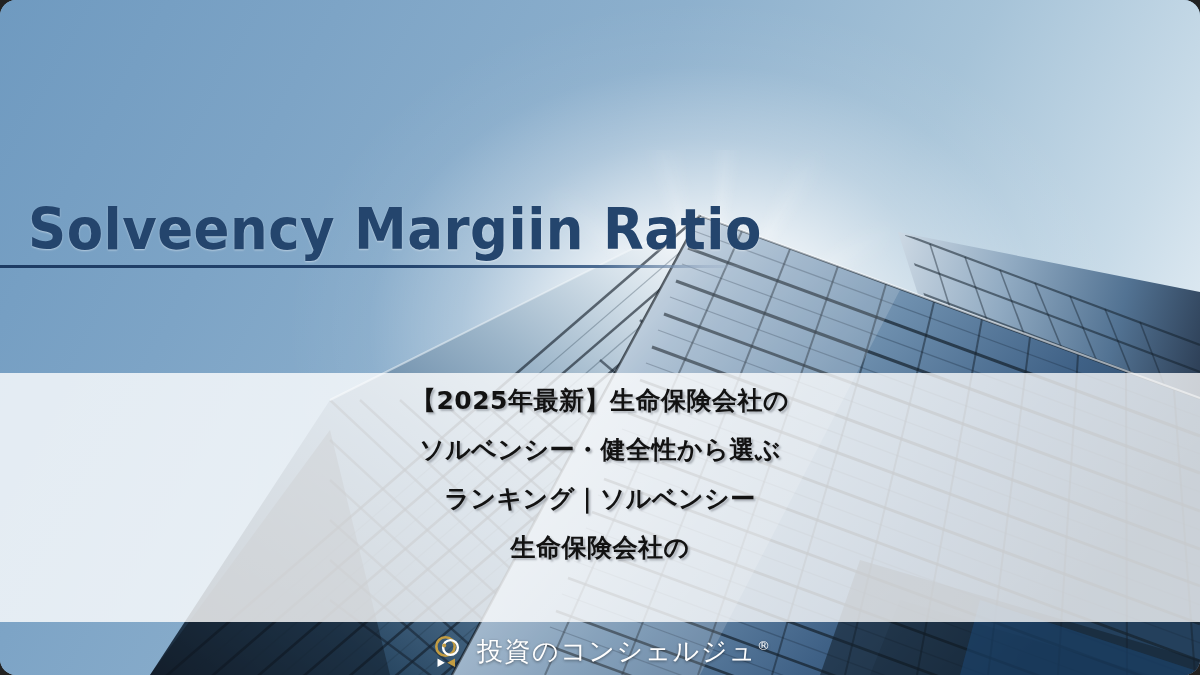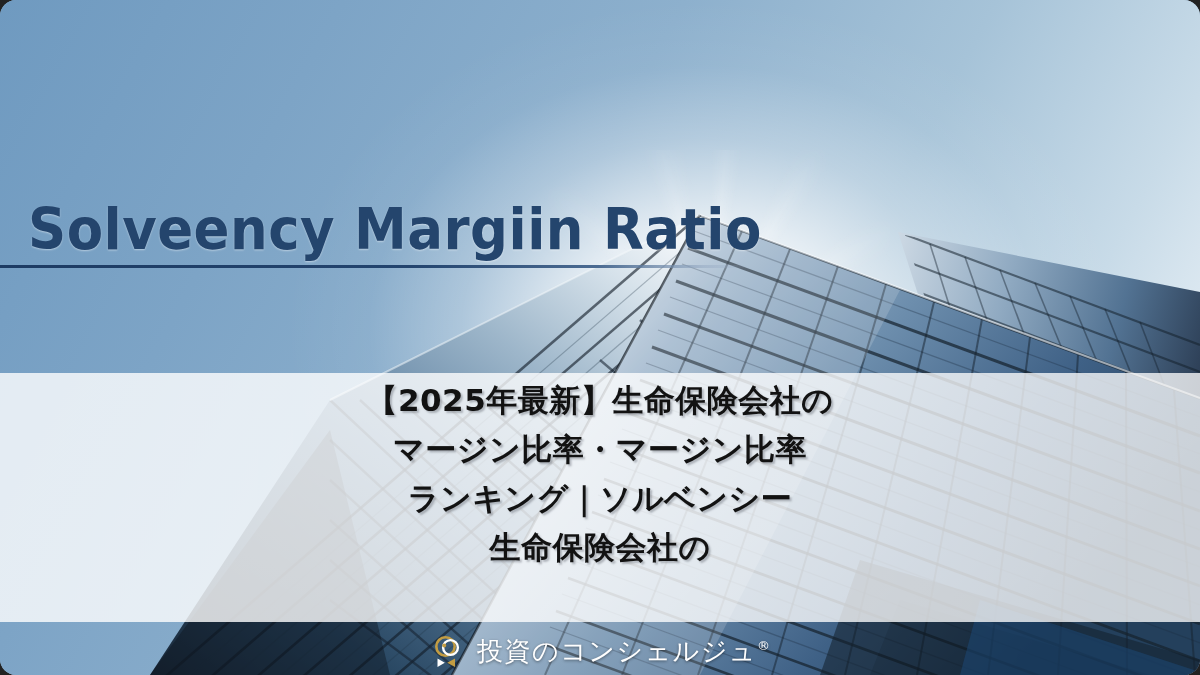--- a/index.html
+++ b/index.html
@@ -148,21 +148,21 @@
   }
 
   .headline {
     position: absolute;
     left: 0;
     top: 376px;
     width: 1200px;
     text-align: center;
     font-family: "DejaVu Sans", "Liberation Sans", sans-serif;
     font-weight: 700;
-    font-size: 31px;
+    font-size: 25px;
     line-height: 49px;
     color: #121212;
     letter-spacing: 0.5px;
     text-shadow: 2px 2px 2px rgba(90,95,105,0.40);
   }
   .headline .ln { display: block; }
 
   
   .footer {
     position: absolute;
@@ -398,21 +398,21 @@
 
   <div class="eng-title-wrap">
     <div class="eng-title">Solveency  Margiin  Ratio</div>
     <div class="eng-rule"></div>
   </div>
 
   <div class="white-band"></div>
 
   <div class="headline">
     <span class="ln">【2025年最新】生命保険会社の</span>
-    <span class="ln">マージン比率・マージン比率</span>
+    <span class="ln">ソルベンシー・健全性から選ぶ</span>
     <span class="ln">ランキング｜ソルベンシー</span>
     <span class="ln">生命保険会社の</span>
   </div>
 
   <div class="footer">
     <span class="logo-mark">
       <svg viewBox="0 0 36 36" width="36" height="36" xmlns="http://www.w3.org/2000/svg">
 
         <circle cx="15.5" cy="14.5" r="9.2" fill="none" stroke="#c29c42" stroke-width="2.6"></circle>
 

